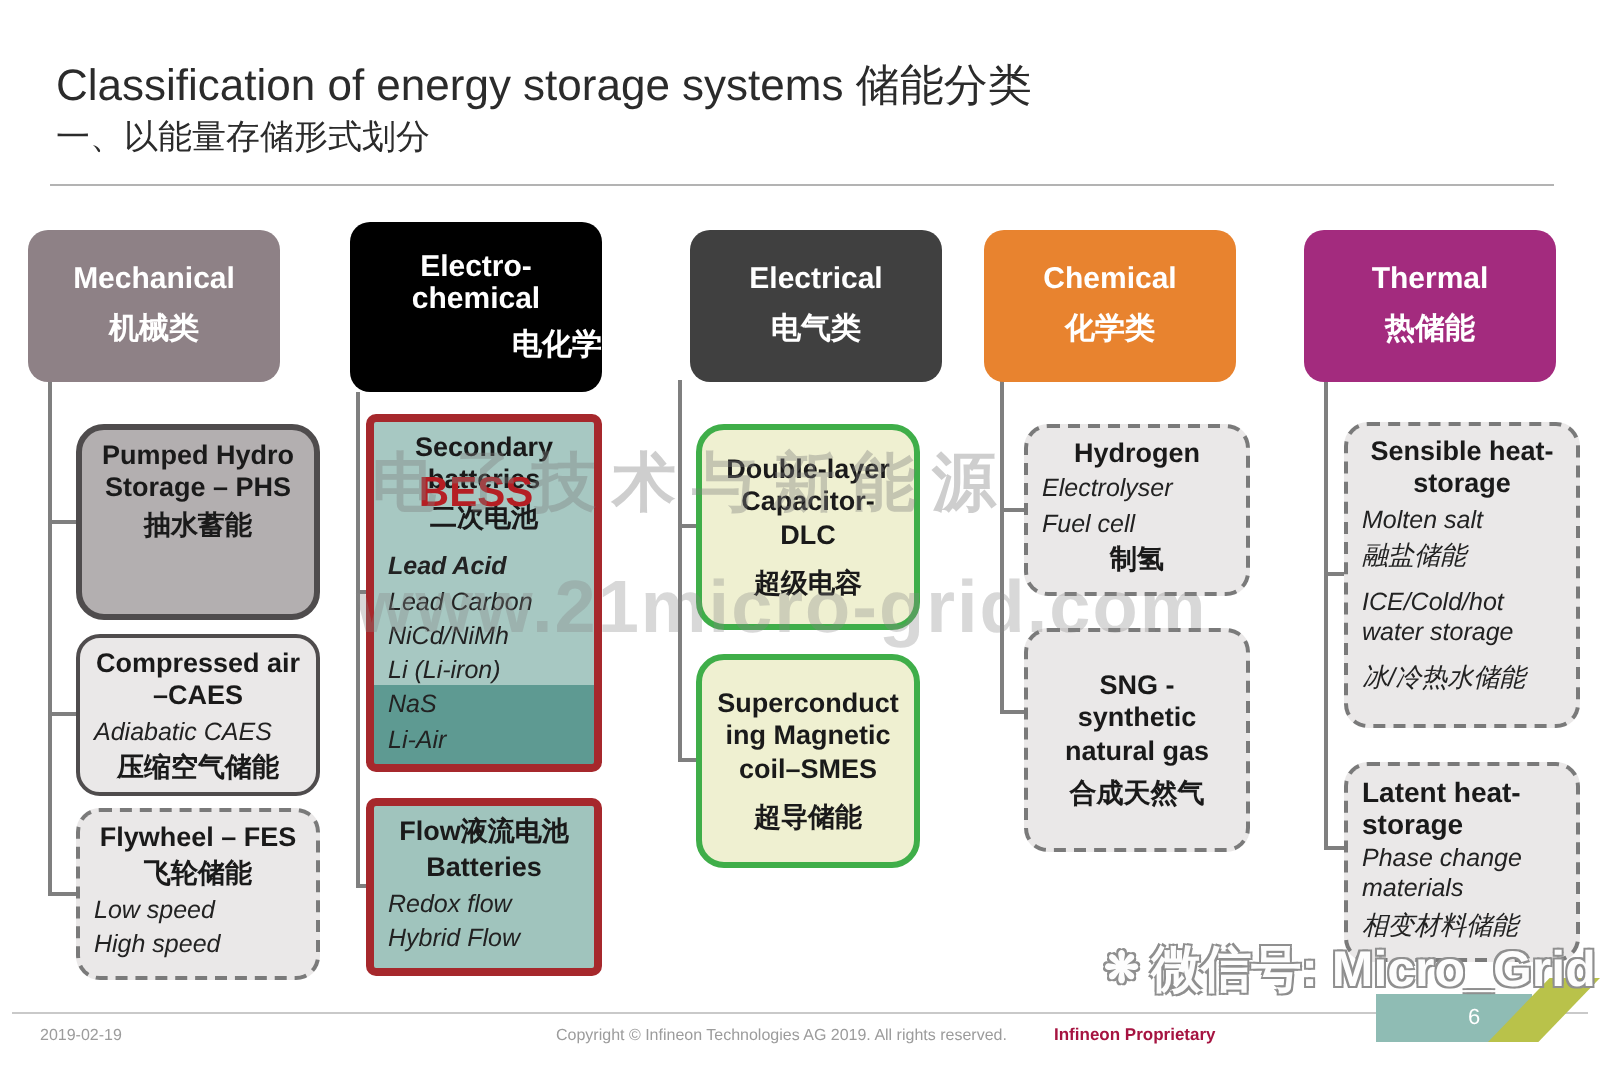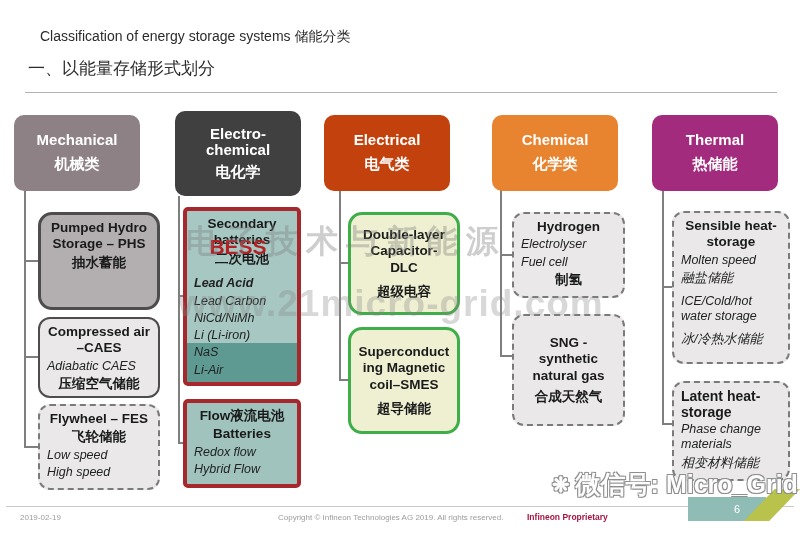--- a/index.html
+++ b/index.html
@@ -1,19 +1,19 @@
 <!DOCTYPE html>
 <html><head>
 <meta charset="utf-8">
 <style>
   html,body{margin:0;padding:0;background:#fbfafa;}
   .slide{position:relative;width:800px;height:536px;background:#ffffff;overflow:hidden;
          font-family:"Liberation Sans",sans-serif;color:#1a1a1a;}
   
-  .title{position:absolute;left:40px;top:28px;font-size:14px;color:#2b2b2b;}
+  .title{position:absolute;left:28px;top:28px;font-size:22px;color:#2b2b2b;}
   .subtitle{position:absolute;left:28px;top:57px;font-size:17px;color:#2b2b2b;}
   .title-rule{position:absolute;left:25px;top:92px;width:752px;height:1px;background:#b3b3b3;}
   .logo{position:absolute;left:686px;top:34px;}
   
   .col-header{position:absolute;top:115px;height:76px;width:126px;border-radius:10px;
       color:#fff;font-weight:bold;text-align:center;display:flex;flex-direction:column;
       justify-content:center;gap:7px;z-index:1;}
   .hdr-en{font-size:15px;line-height:1.1;padding:0 10px;}
   .hdr-cn{font-size:15px;}
   
@@ -60,25 +60,25 @@
 <div class="slide">
 
   <div class="title">Classification of energy storage systems 储能分类</div>
   <div class="subtitle">一、以能量存储形式划分</div>
   <div class="title-rule"></div>
 
   <div class="col-header" style="left: 14px; background: rgb(142, 129, 134);">
     <span class="hdr-en">Mechanical</span>
     <span class="hdr-cn">机械类</span>
   </div>
-  <div class="col-header" style="left: 175px; top: 111px; height: 85px; gap: 4px; background: #404040;">
+  <div class="col-header" style="left: 175px; top: 111px; height: 85px; gap: 4px; background: #000000; align-items: flex-end;">
     <span class="hdr-en">Electro-chemical</span>
     <span class="hdr-cn">电化学</span>
   </div>
-  <div class="col-header" style="left: 324px; background: #c2410c; justify-content: center;">
+  <div class="col-header" style="left: 345px; background: #404040; justify-content: center;">
     <span class="hdr-en">Electrical</span>
     <span class="hdr-cn">电气类</span>
   </div>
   <div class="col-header" style="left: 492px; background: rgb(232, 131, 47);">
     <span class="hdr-en">Chemical</span>
     <span class="hdr-cn">化学类</span>
   </div>
   <div class="col-header" style="left: 652px; background: rgb(163, 43, 126);">
     <span class="hdr-en">Thermal</span>
     <span class="hdr-cn">热储能</span>
@@ -155,21 +155,21 @@
     <div class="it">Fuel cell</div>
     <div class="cn">制氢</div>
   </div>
   <div class="box dashed" style="left:512px;top:314px;width:113px;height:112px;justify-content:center;gap:5px;">
     <div class="bt">SNG - synthetic natural gas</div>
     <div class="cn">合成天然气</div>
   </div>
 
   <div class="box dashed" style="left:672px;top:211px;width:118px;height:153px;">
     <div class="bt">Sensible heat-storage</div>
-    <div class="it">Molten speed</div>
+    <div class="it">Molten salt</div>
     <div class="it" style="font-size:13px;">融盐储能</div>
     <div class="it" style="margin-top:6px;">ICE/Cold/hot water storage</div>
     <div class="it" style="font-size:13px;margin-top:4px;">冰/冷热水储能</div>
   </div>
   <div class="box dashed" style="left:672px;top:381px;width:118px;height:100px;">
     <div class="bt-left">Latent heat-storage</div>
     <div class="it">Phase change materials</div>
     <div class="it" style="font-size:13px;">相变材料储能</div>
   </div>
 

